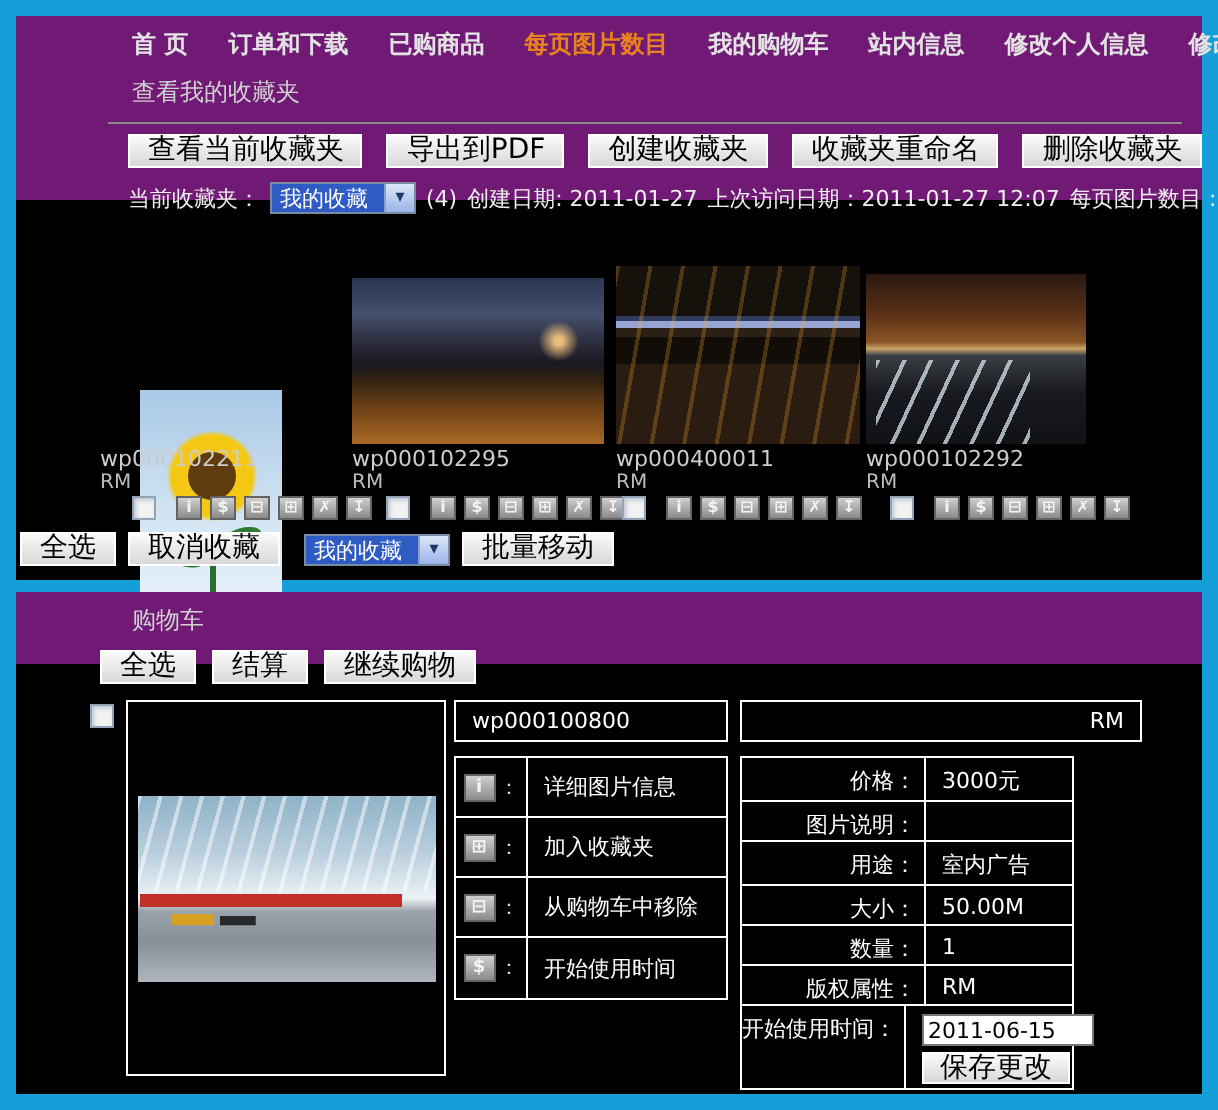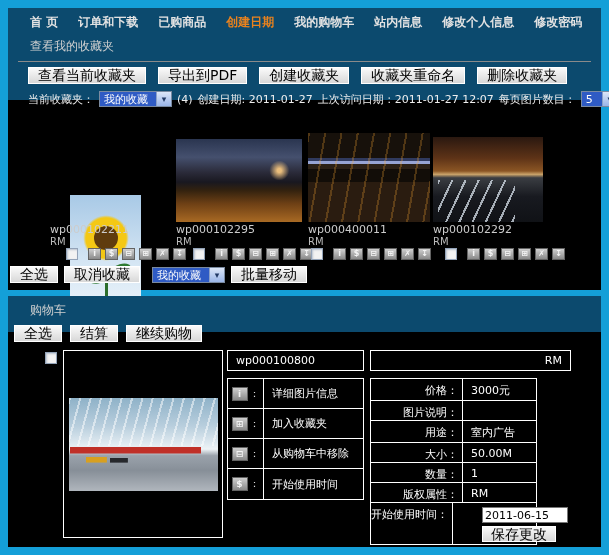--- a/index.html
+++ b/index.html
@@ -1,21 +1,21 @@
 <!DOCTYPE html>
 <html><head>
 <meta charset="utf-8">
 <style>
   *{box-sizing:border-box;margin:0;padding:0;}
   html,body{width:609px;height:555px;}
   body{font-family:"DejaVu Sans","Liberation Sans",sans-serif;background:#149fd8;position:relative;overflow:hidden;}
   .panel{position:absolute;left:8px;width:593px;background:#000;}
   #panel1{top:8px;height:282px;}
   #panel2{top:296px;height:251px;}
-  .graybar{background:#0c4a6e;width:100%;}
+  .graybar{background:#701a75;width:100%;padding-left:36px;}
   
   .nav{display:flex;gap:20px;padding:6px 0 0 22px;align-items:center;}
   .nav span{font-size:12px;font-weight:bold;color:#e2e2e2;cursor:pointer;white-space:nowrap;}
   .nav span.active{color:#e8821e;}
   .subtitle{margin:7px 0 0 22px;font-size:12px;color:#d0d0d0;}
   .divline{margin:6px 10px 0 10px;border-top:1px solid #8a8a8a;height:0;}
   
   .btn{display:inline-block;background:linear-gradient(#fafafa,#d8d8d8);border:1px solid #fff;color:#000;
        font-size:14px;line-height:13px;padding:1px 9px;text-align:center;cursor:pointer;white-space:nowrap;
        font-family:"DejaVu Sans","Liberation Sans",sans-serif;}
@@ -79,37 +79,37 @@
   #mid-box{left:219px;top:82px;width:137px;}
   .arow{height:30px;display:flex;align-items:stretch;border-bottom:1px solid #fff;}
   .arow:last-child{border-bottom:none;}
   .aicon{width:36px;border-right:1px solid #fff;display:flex;align-items:center;justify-content:center;gap:2px;}
   .aicon .mini{width:16px;height:14px;font-size:9px;line-height:12px;}
   .aicon .colon{font-size:10px;color:#ddd;}
   .albl{padding-left:8px;font-size:11px;display:flex;align-items:center;white-space:nowrap;}
   #right-h{left:362px;top:54px;width:201px;height:21px;font-size:11px;line-height:19px;text-align:right;padding-right:8px;}
   #right-box{left:362px;top:82px;width:167px;}
   .drow{min-height:20px;display:flex;align-items:stretch;border-bottom:1px solid #fff;}
-  .drow:last-child{border-bottom:none;gap:21px;}
+  .drow:last-child{border-bottom:none;}
   .dlab{width:92px;border-right:1px solid #fff;text-align:right;padding:4px 4px 0 0;font-size:11px;white-space:nowrap;}
   .dval{flex:1;padding:4px 0 2px 8px;font-size:11px;}
   .dval input{width:86px;height:16px;font-size:11px;border:1px solid #777;padding:0 2px;
       font-family:"DejaVu Sans","Liberation Sans",sans-serif;display:block;}
   .dval .btn.small{margin-top:3px;padding:0 8px;line-height:14px;}
 </style>
 </head>
 <body>
 
 <div class="panel" id="panel1">
   <div class="graybar" style="height:92px;">
     <div class="nav">
       <span>首 页</span>
       <span>订单和下载</span>
       <span>已购商品</span>
-      <span class="active">创建日期</span>
+      <span class="active">每页图片数目</span>
       <span>我的购物车</span>
       <span>站内信息</span>
       <span>修改个人信息</span>
       <span>修改密码</span>
     </div>
     <div class="subtitle">查看我的收藏夹</div>
     <div class="divline"></div>
     <div class="toolbar">
       <span class="btn" style="min-width:100px;">查看当前收藏夹</span>
       <span class="btn">导出到PDF</span>

